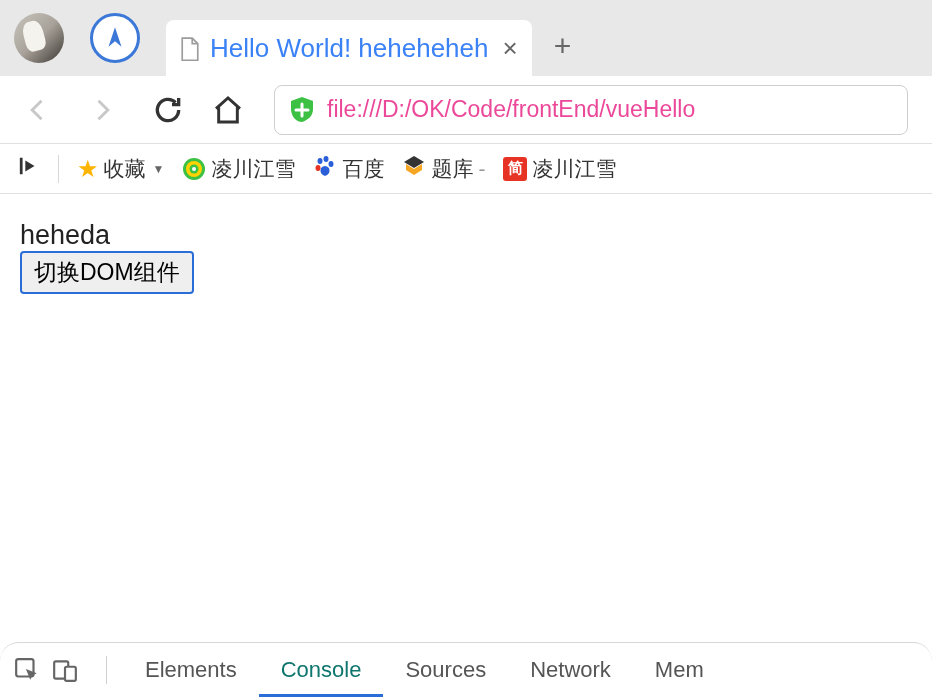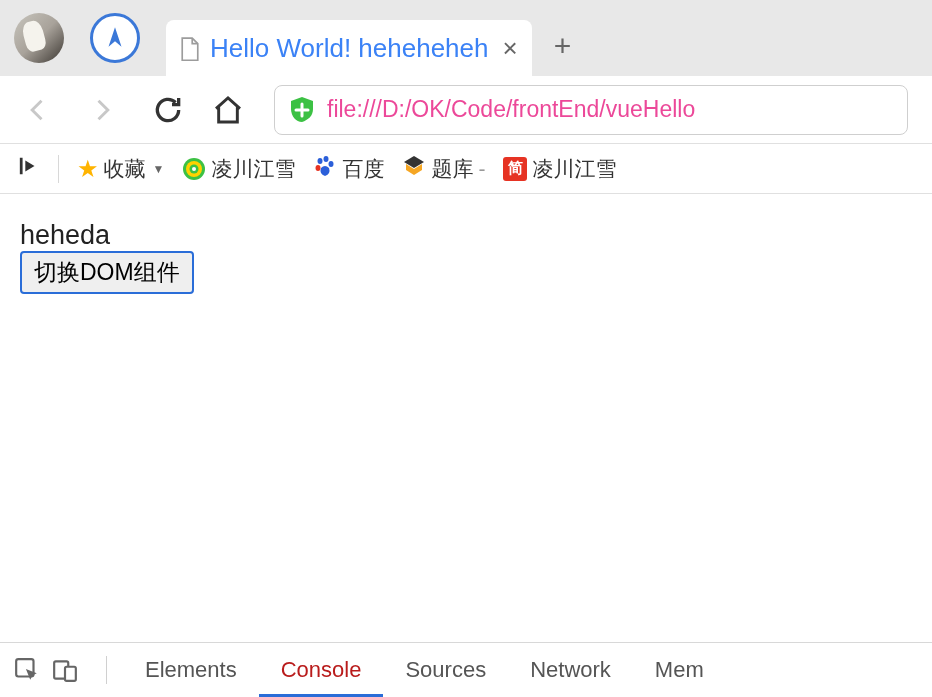--- a/index.html
+++ b/index.html
@@ -216,41 +216,42 @@
       left: 0;
       right: 0;
       height: 55px;
       display: flex;
       align-items: center;
       padding: 0 14px;
       font-size: 22px;
       color: #555;
       border-top: 1px solid #d8d8d8;
       background: #fff;
+      border-radius: 19px;
     }
     .dt-icon {
       width: 26px;
       height: 26px;
       margin-right: 12px;
       color: #666;
     }
     .dt-icon svg { width: 100%; height: 100%; }
     .dt-sep {
       width: 1px;
       height: 28px;
       background: #d0d0d0;
       margin: 0 16px;
     }
     .dt-tab {
       padding: 14px 22px;
       cursor: pointer;
       color: #555;
     }
     .dt-tab.active {
-      color: #b91c1c;
+      color: #0f766e;
       border-bottom: 3px solid #2a6dd8;
       padding-bottom: 11px;
     }
   </style>
 </head>
 <body>
 
 <div class="chrome-top">
   <div class="avatar"></div>
   <div class="compass-icon">

